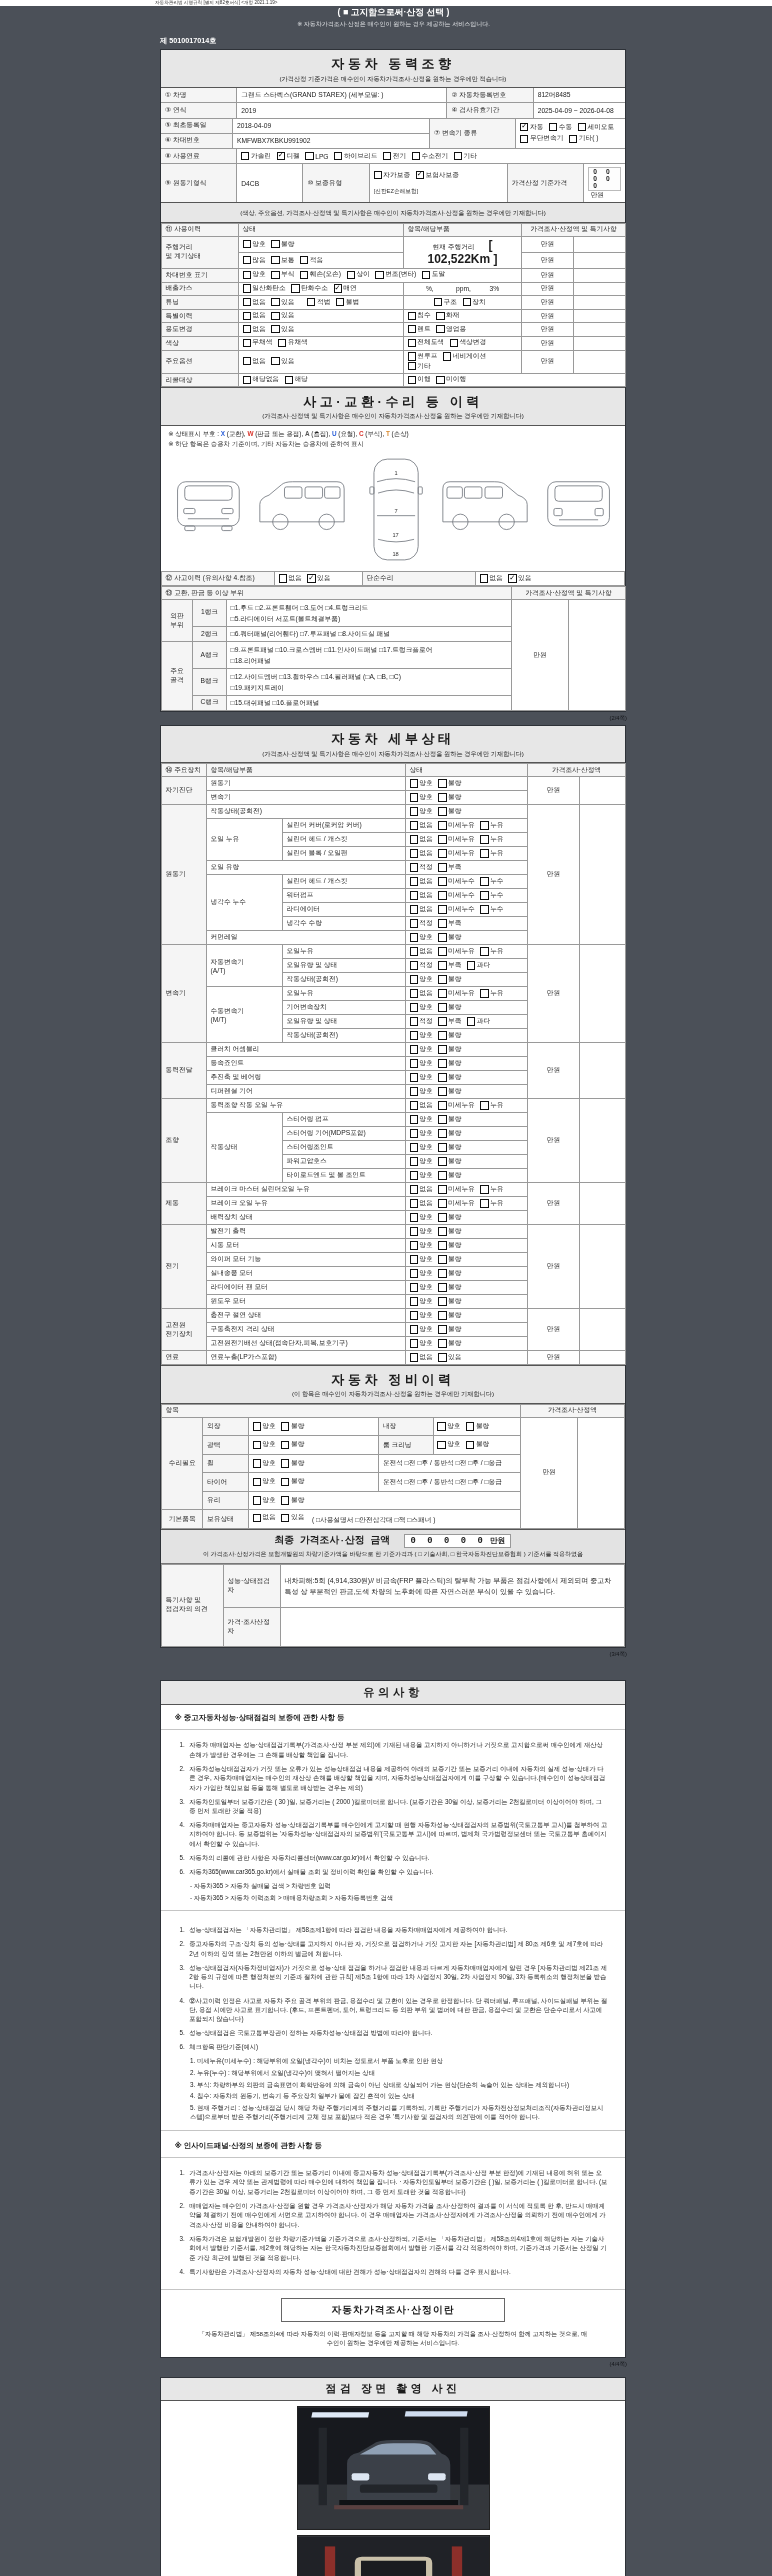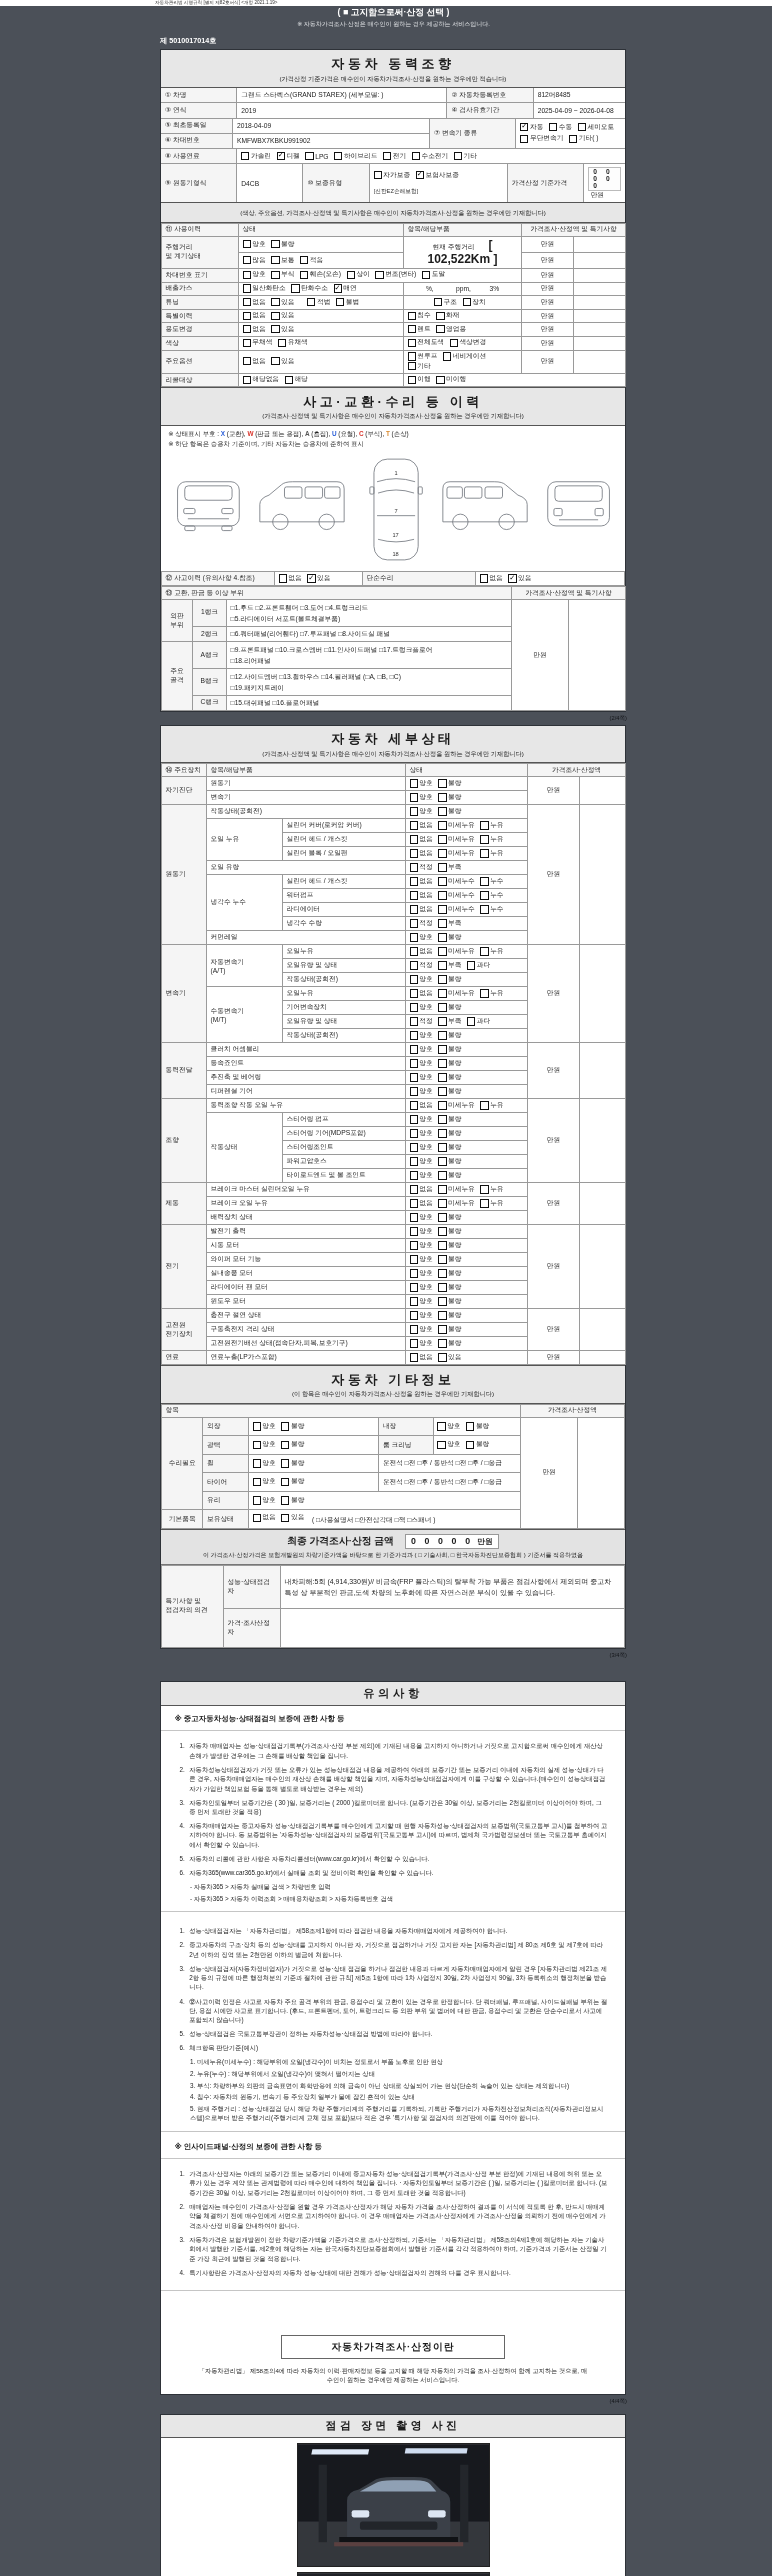--- a/index.html
+++ b/index.html
@@ -34,30 +34,30 @@
   .fcell{border-left:0.5px solid #9a9a9a;padding:2.6px 4.1px;font-size:6.7px;display:flex;align-items:center;flex-wrap:wrap;}
   .fcell:first-child{border-left:none;}
   .fcell.lbl{background:#f5f5f5;}
   .digitbox{border:0.5px solid #bbb;background:#fdfdfd;padding:0.5px 4.1px;letter-spacing:3.6px;font-weight:bold;}
   .legend{font-size:6.4px;padding:4.1px 7.2px 1px 7.2px;}
   .legend b{font-weight:bold;}
   .legend-note{font-size:6.4px;padding:0 7.2px 4.1px 7.2px;}
   .diagwrap{padding:2.1px 5.2px 5.2px 5.2px;text-align:center;}
   .price-note{font-size:6px;text-align:center;margin-top:2.1px;}
   .finalband{background:#e3e3e3;border-top:1px solid #555;border-bottom:0.5px solid #777;padding:4.1px 0 3.6px 0;text-align:center;}
-  .finalband .row1{font-size:9.8px;font-weight:bold;}
+  .finalband .row1{font-size:9.8px;font-weight:bold;font-family:Liberation Mono, monospace;}
   .finalband .vbox{display:inline-block;border:0.5px solid #999;background:#fff;padding:1px 5.2px;margin-left:8.2px;letter-spacing:3.1px;font-size:8.8px;font-weight:bold;}
   .notices{padding:2.1px 0 6.2px 0;}
   .nt-head{font-size:7.5px;font-weight:bold;padding:6.2px 13.4px;border-bottom:0.5px solid #c5c5c5;}
   .nt-body{padding:5.2px 17.5px 2.1px 15.5px;}
   .n-item{display:flex;gap:4.6px;margin:4.6px 0;font-size:6.3px;line-height:1.5;}
   .n-item .no{min-width:8.2px;text-align:right;flex:0 0 auto;}
   .n-sub{margin:2.1px 0 2.1px 13.4px;font-size:6.3px;line-height:1.5;}
   .pricebox-outer{border-top:0.5px solid #c5c5c5;padding:8.2px 0 9.3px 0;text-align:center;}
-  .pricebox{display:inline-block;border:0.8px solid #666;width:222px;padding:4.6px 0;font-size:9.8px;font-weight:bold;letter-spacing:1px;margin-top:36px;}
+  .pricebox{display:inline-block;border:0.8px solid #666;width:222px;padding:4.6px 0;font-size:9.8px;font-weight:bold;letter-spacing:1px;}
   .pricebox-body{width:392px;margin:6.2px auto 0 auto;font-size:6.2px;line-height:1.55;text-align:center;}
   .photo{display:block;margin:5.2px auto;border:0.5px solid #222;}
   svg text{font-family:"Liberation Sans","DejaVu Sans",sans-serif;}
 </style>
 </head>
 <body>
 
 <div class="topstrip"><span>자동차관리법 시행규칙 [별지 제82호서식] &lt;개정 2021.1.19&gt;</span></div>
 
 <div class="headzone">
@@ -1059,21 +1059,21 @@
               <span class="bx"></span>
               <span>있음</span>
             </span></td>
           <td class="c" rowspan="1">만원</td>
           <td rowspan="1"></td>
         </tr>
       </tbody>
   </table>
 
   <div class="sec-head" style="border-top:1px solid #555">
-    <div class="t">자동차 기타정보</div>
+    <div class="t">자동차 정비이력</div>
     <div class="s">(이 항목은 매수인이 자동차가격조사·산정을 원하는 경우에만 기재합니다)</div>
   </div>
 
   <table>
     <colgroup>
         <col style="width:41px">
         <col style="width:45px">
         <col style="width:129px">
         <col style="width:54px">
         <col style="width:86px">

